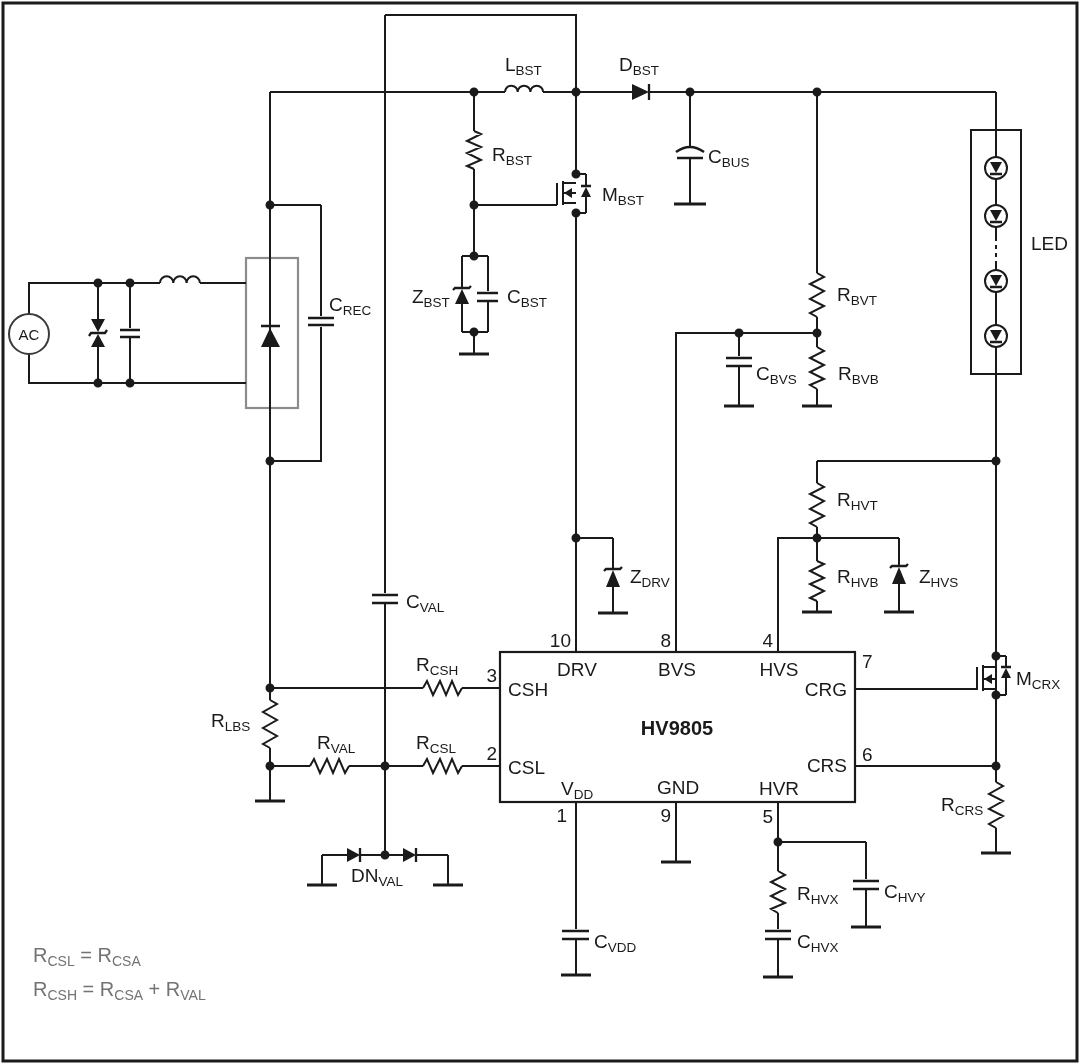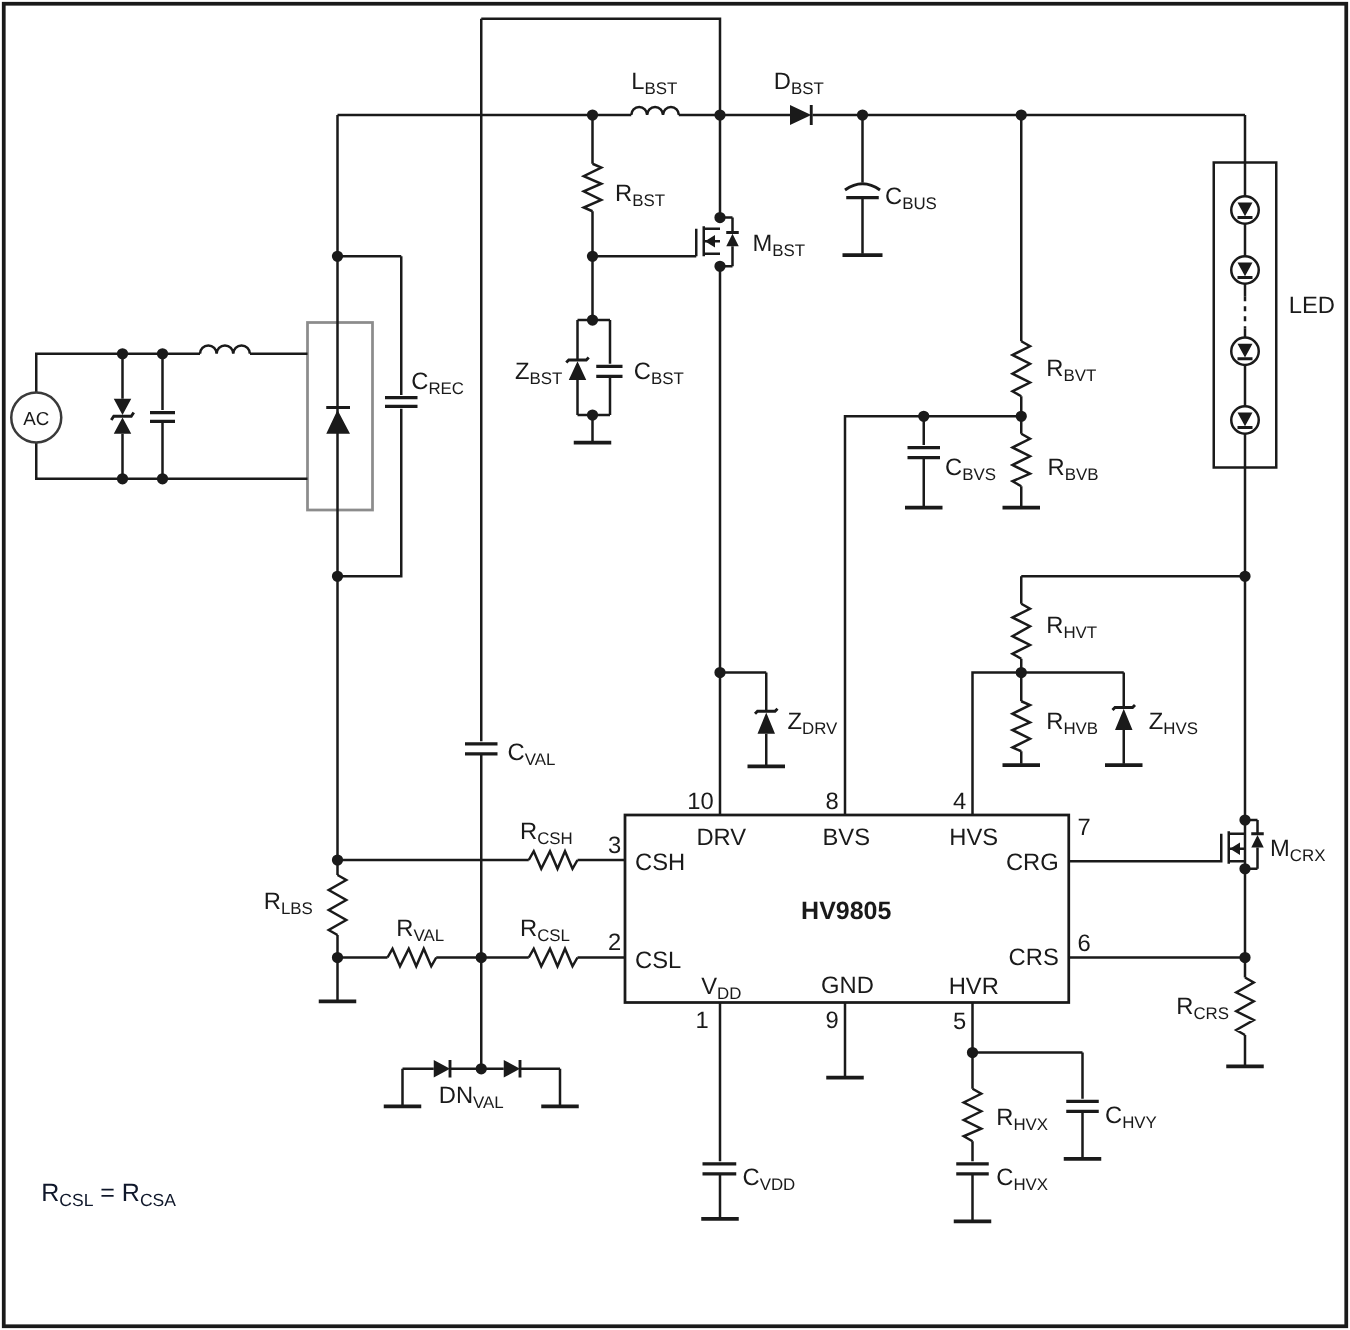--- a/index.html
+++ b/index.html
@@ -7,21 +7,21 @@
         font-family:"Liberation Sans",sans-serif;color:#1a1a1a;}
   svg{position:absolute;left:0;top:0;font-family:"Liberation Sans",sans-serif;}
   svg text{fill:#1a1a1a;}
   .lbl{font-size:19px;}
   .sub{font-size:13.5px;}
   .pin{font-size:19px;}
   .pnum{font-size:19px;}
   .icname{font-size:20px;font-weight:bold;}
   .acl{font-size:15px;}
   .equations{position:absolute;left:33px;top:944px;}
-  .eq{font-size:20px;height:34px;color:#0f172a;white-space:pre;}
+  .eq{font-size:20px;height:34px;color:#737373;white-space:pre;}
   .es{font-size:14px;vertical-align:-4px;}
 </style>
 </head>
 <body>
 
 <div class="page">
 <svg width="1080" height="1064" viewBox="0 0 1080 1064">
 
   <rect x="3" y="3" width="1074" height="1058" fill="none" stroke="#1a1a1a" stroke-width="3"></rect>
 
@@ -221,14 +221,15 @@
   <text class="pnum" x="497" y="760" text-anchor="end">2</text>
   <text class="pnum" x="862" y="668">7</text>
   <text class="pnum" x="862" y="761">6</text>
   <text class="pnum" x="567" y="822" text-anchor="end">1</text>
   <text class="pnum" x="671" y="822" text-anchor="end">9</text>
   <text class="pnum" x="773" y="823" text-anchor="end">5</text>
 </svg>
 
 <div class="equations">
   <div class="eq"><span>R</span><span class="es">CSL</span><span> = </span><span>R</span><span class="es">CSA</span></div>
+  <div class="eq"><span>R</span><span class="es">CSH</span><span> = </span><span>R</span><span class="es">CSA</span><span> + </span><span>R</span><span class="es">VAL</span></div>
 </div>
 </div>
 
 </body></html>

